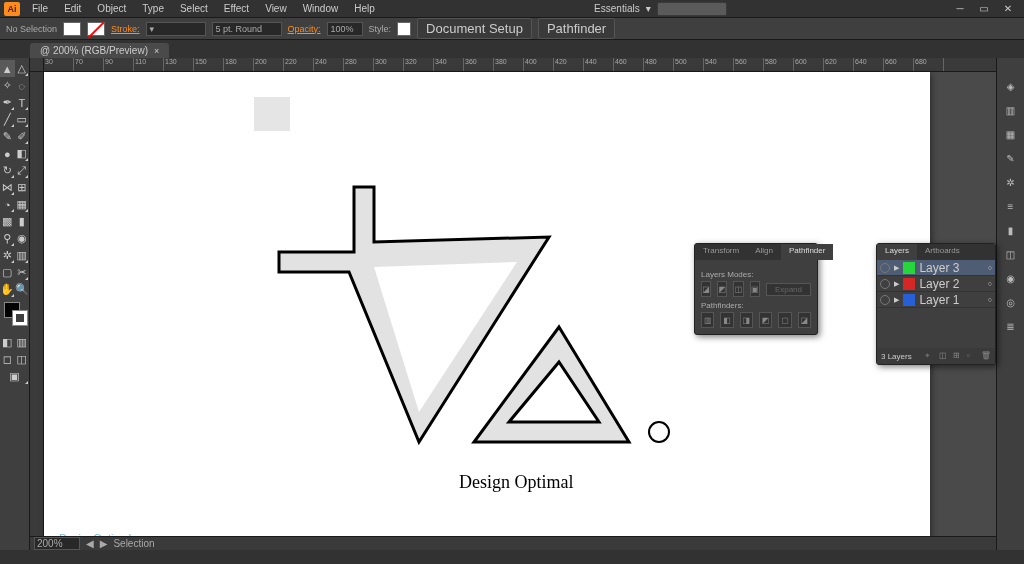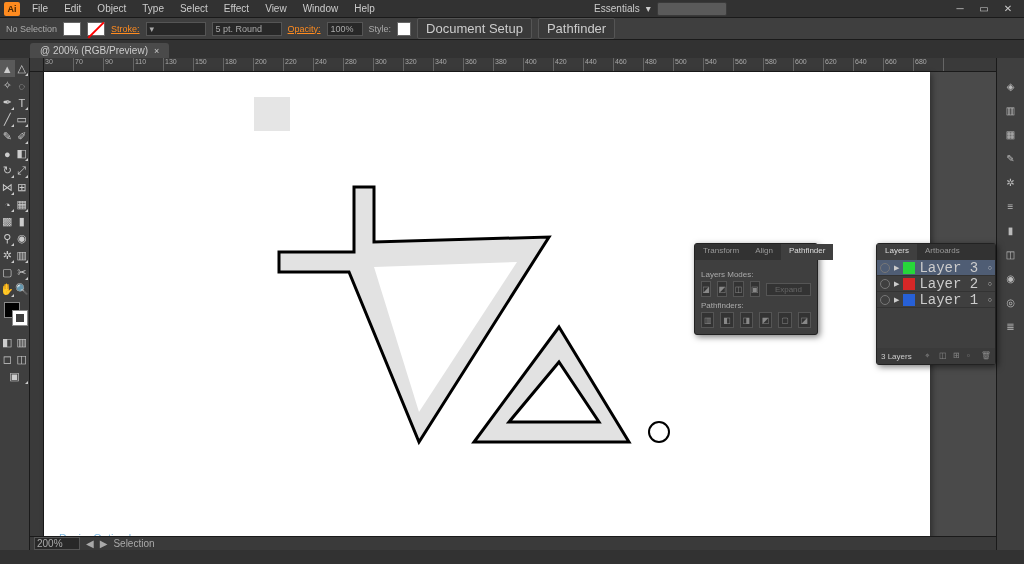--- a/index.html
+++ b/index.html
@@ -57,21 +57,21 @@
 .pf-row { display: flex; gap: 6px; align-items: center; }
 .pf-btn { width: 16px; height: 16px; background: #333; border: 1px solid #555; cursor: pointer; display: flex; align-items: center; justify-content: center; color: #888; font-size: 8px; }
 .expand-btn { padding: 1px 8px; background: #333; border: 1px solid #555; color: #666; font-size: 8px; }
 
 .pathfinder-panel { left: 694px; top: 185px; width: 124px; }
 .layers-panel { left: 876px; top: 185px; width: 120px; }
 .layer-row { display: flex; align-items: center; height: 16px; gap: 4px; padding: 0 3px; border-bottom: 1px solid #333; }
 .layer-row.sel { background: #4f5d74; }
 .eye { width: 10px; height: 10px; border: 1px solid #777; border-radius: 50%; }
 .layer-swatch { width: 12px; height: 12px; }
-.layer-name { font-size: 14px; color: #ccc; font-family: Liberation Mono, monospace; }
+.layer-name { font-size: 12px; color: #ccc; }
 .layer-footer { height: 16px; display: flex; align-items: center; padding: 0 4px; background: #3a3a3a; justify-content: space-between; }
 .lf-icons { display: flex; gap: 4px; }
 .lf-icon { width: 10px; height: 10px; color: #888; font-size: 8px; }
 
 .statusbar { position: absolute; bottom: 0; left: 30px; right: 28px; height: 14px; background: #3a3a3a; border-top: 1px solid #1a1a1a; display: flex; align-items: center; padding: 0 4px; gap: 6px; font-size: 9px; color: #aaa; }
 .zoom-box { width: 46px; background: #282828; border: 1px solid #555; padding: 0 2px; }
 
 
 .logo-art { position: absolute; left: 215px; top: 105px; width: 420px; height: 280px; }
 </style>
@@ -321,20 +321,21 @@
       </div>
     <div class="ruler-v"></div>
     <div class="artboard">
       <div class="logo-square"></div>
       <svg class="logo-art" viewBox="0 0 420 280">
         <path d="M 95 10 L 115 10 L 115 65 L 290 60 L 160 265 L 90 95 L 20 95 L 20 75 L 95 75 Z" fill="#e2e2e2" stroke="#000" stroke-width="3"></path>
         <path d="M 115 90 L 258 85 L 160 235 Z" fill="#fff"></path>
         <path d="M 300 150 L 370 265 L 215 265 Z M 300 185 L 250 245 L 340 245 Z" fill="#e2e2e2" stroke="#000" stroke-width="3" fill-rule="evenodd"></path>
         <circle cx="400" cy="255" r="10" fill="none" stroke="#000" stroke-width="2"></circle>
       </svg>
+      <div class="logo-text2">Design Optimal</div>
       <div class="watermark">DesignOptimal.com</div>
     </div>
   </div>
 
   <div class="right-dock">
     <div class="dock-icon">◈</div>
     <div class="dock-icon">▥</div>
     <div class="dock-icon">▦</div>
     <div class="dock-icon">✎</div>
     <div class="dock-icon">✲</div>

